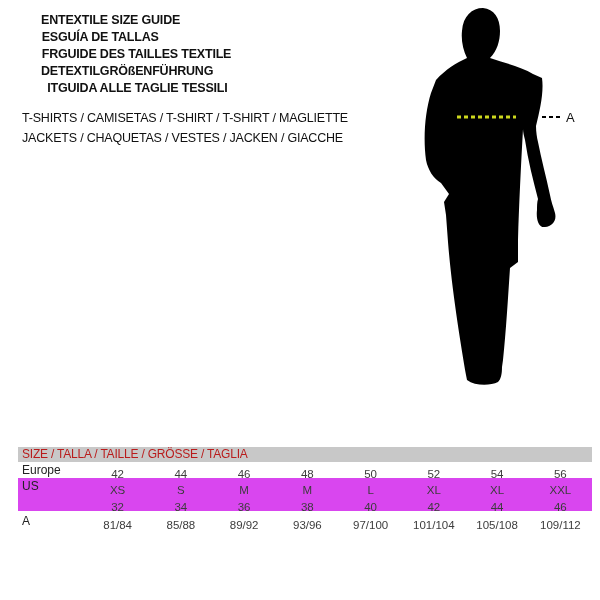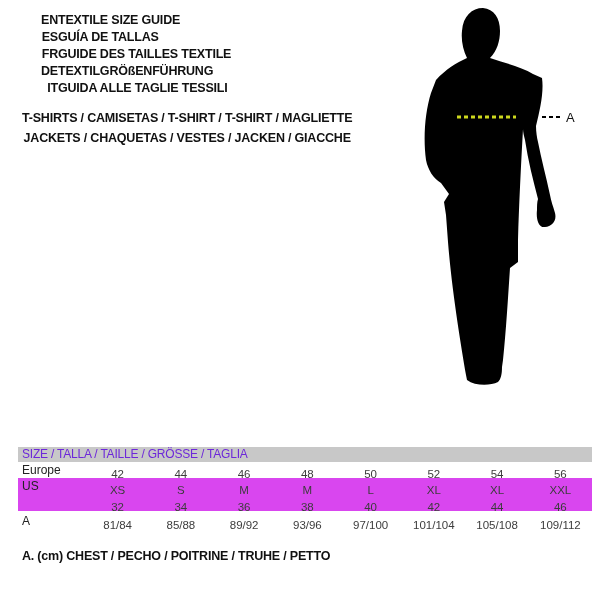--- a/index.html
+++ b/index.html
@@ -12,32 +12,32 @@
   }
   .stage { position: relative; width: 600px; height: 600px; }
   .abs { position: absolute; }
 
   
   .lang-list { left: 22px; top: 12px; }
   .lang-row { display: flex; line-height: 17px; font-weight: bold; font-size: 12.5px; letter-spacing: -0.2px; }
   .lang-code { width: 36px; text-align: right; }
 
   
-  .categories { left: 22px; top: 108px; font-weight: bold; font-size: 12.5px; line-height: 20px; letter-spacing: -0.2px; text-align: center; }
+  .categories { left: 22px; top: 108px; font-weight: normal; font-size: 12.5px; line-height: 20px; letter-spacing: -0.2px; }
 
   
   .figure-box { left: 390px; top: 0px; width: 210px; height: 400px; }
   .figure-box svg { display: block; }
 
   
   .man-heading { left: 22px; top: 418px; font-weight: bold; font-size: 12.5px; letter-spacing: -0.2px; }
 
   
   .size-table { left: 18px; top: 447px; width: 574px; font-size: 11.5px; }
-  .thead { height: 15px; line-height: 15px; padding-left: 4px; font-size: 12px; color: #6d28d9; letter-spacing: -0.2px; }
+  .thead { height: 15px; line-height: 15px; padding-left: 4px; font-size: 12px; color: #b91c1c; letter-spacing: -0.2px; }
   .trow { display: flex; align-items: center; }
   .tlabel { width: 64px; padding-left: 4px; text-align: left; color: #222; font-size: 12px; }
   .tcell { flex: 1; text-align: center; color: #3c3c3c; margin-top: 8px; }
   .row-plain { height: 16px; }
   .stripe .trow { height: 16.5px; }
   .row-a { height: 19px; }
 
   
   .footnote { left: 22px; top: 549px; font-weight: bold; font-size: 12.5px; letter-spacing: -0.2px; }
 </style>
@@ -162,15 +162,14 @@
       <div class="tcell">85/88</div>
       <div class="tcell">89/92</div>
       <div class="tcell">93/96</div>
       <div class="tcell">97/100</div>
       <div class="tcell">101/104</div>
       <div class="tcell">105/108</div>
       <div class="tcell">109/112</div>
     </div>
   </div>
 
-  <div class="abs footnote">A. (cm) CHEST / PECHO / POITRINE / TRUHE / PETTO</div>
 
 </div>
 
 </body></html>

